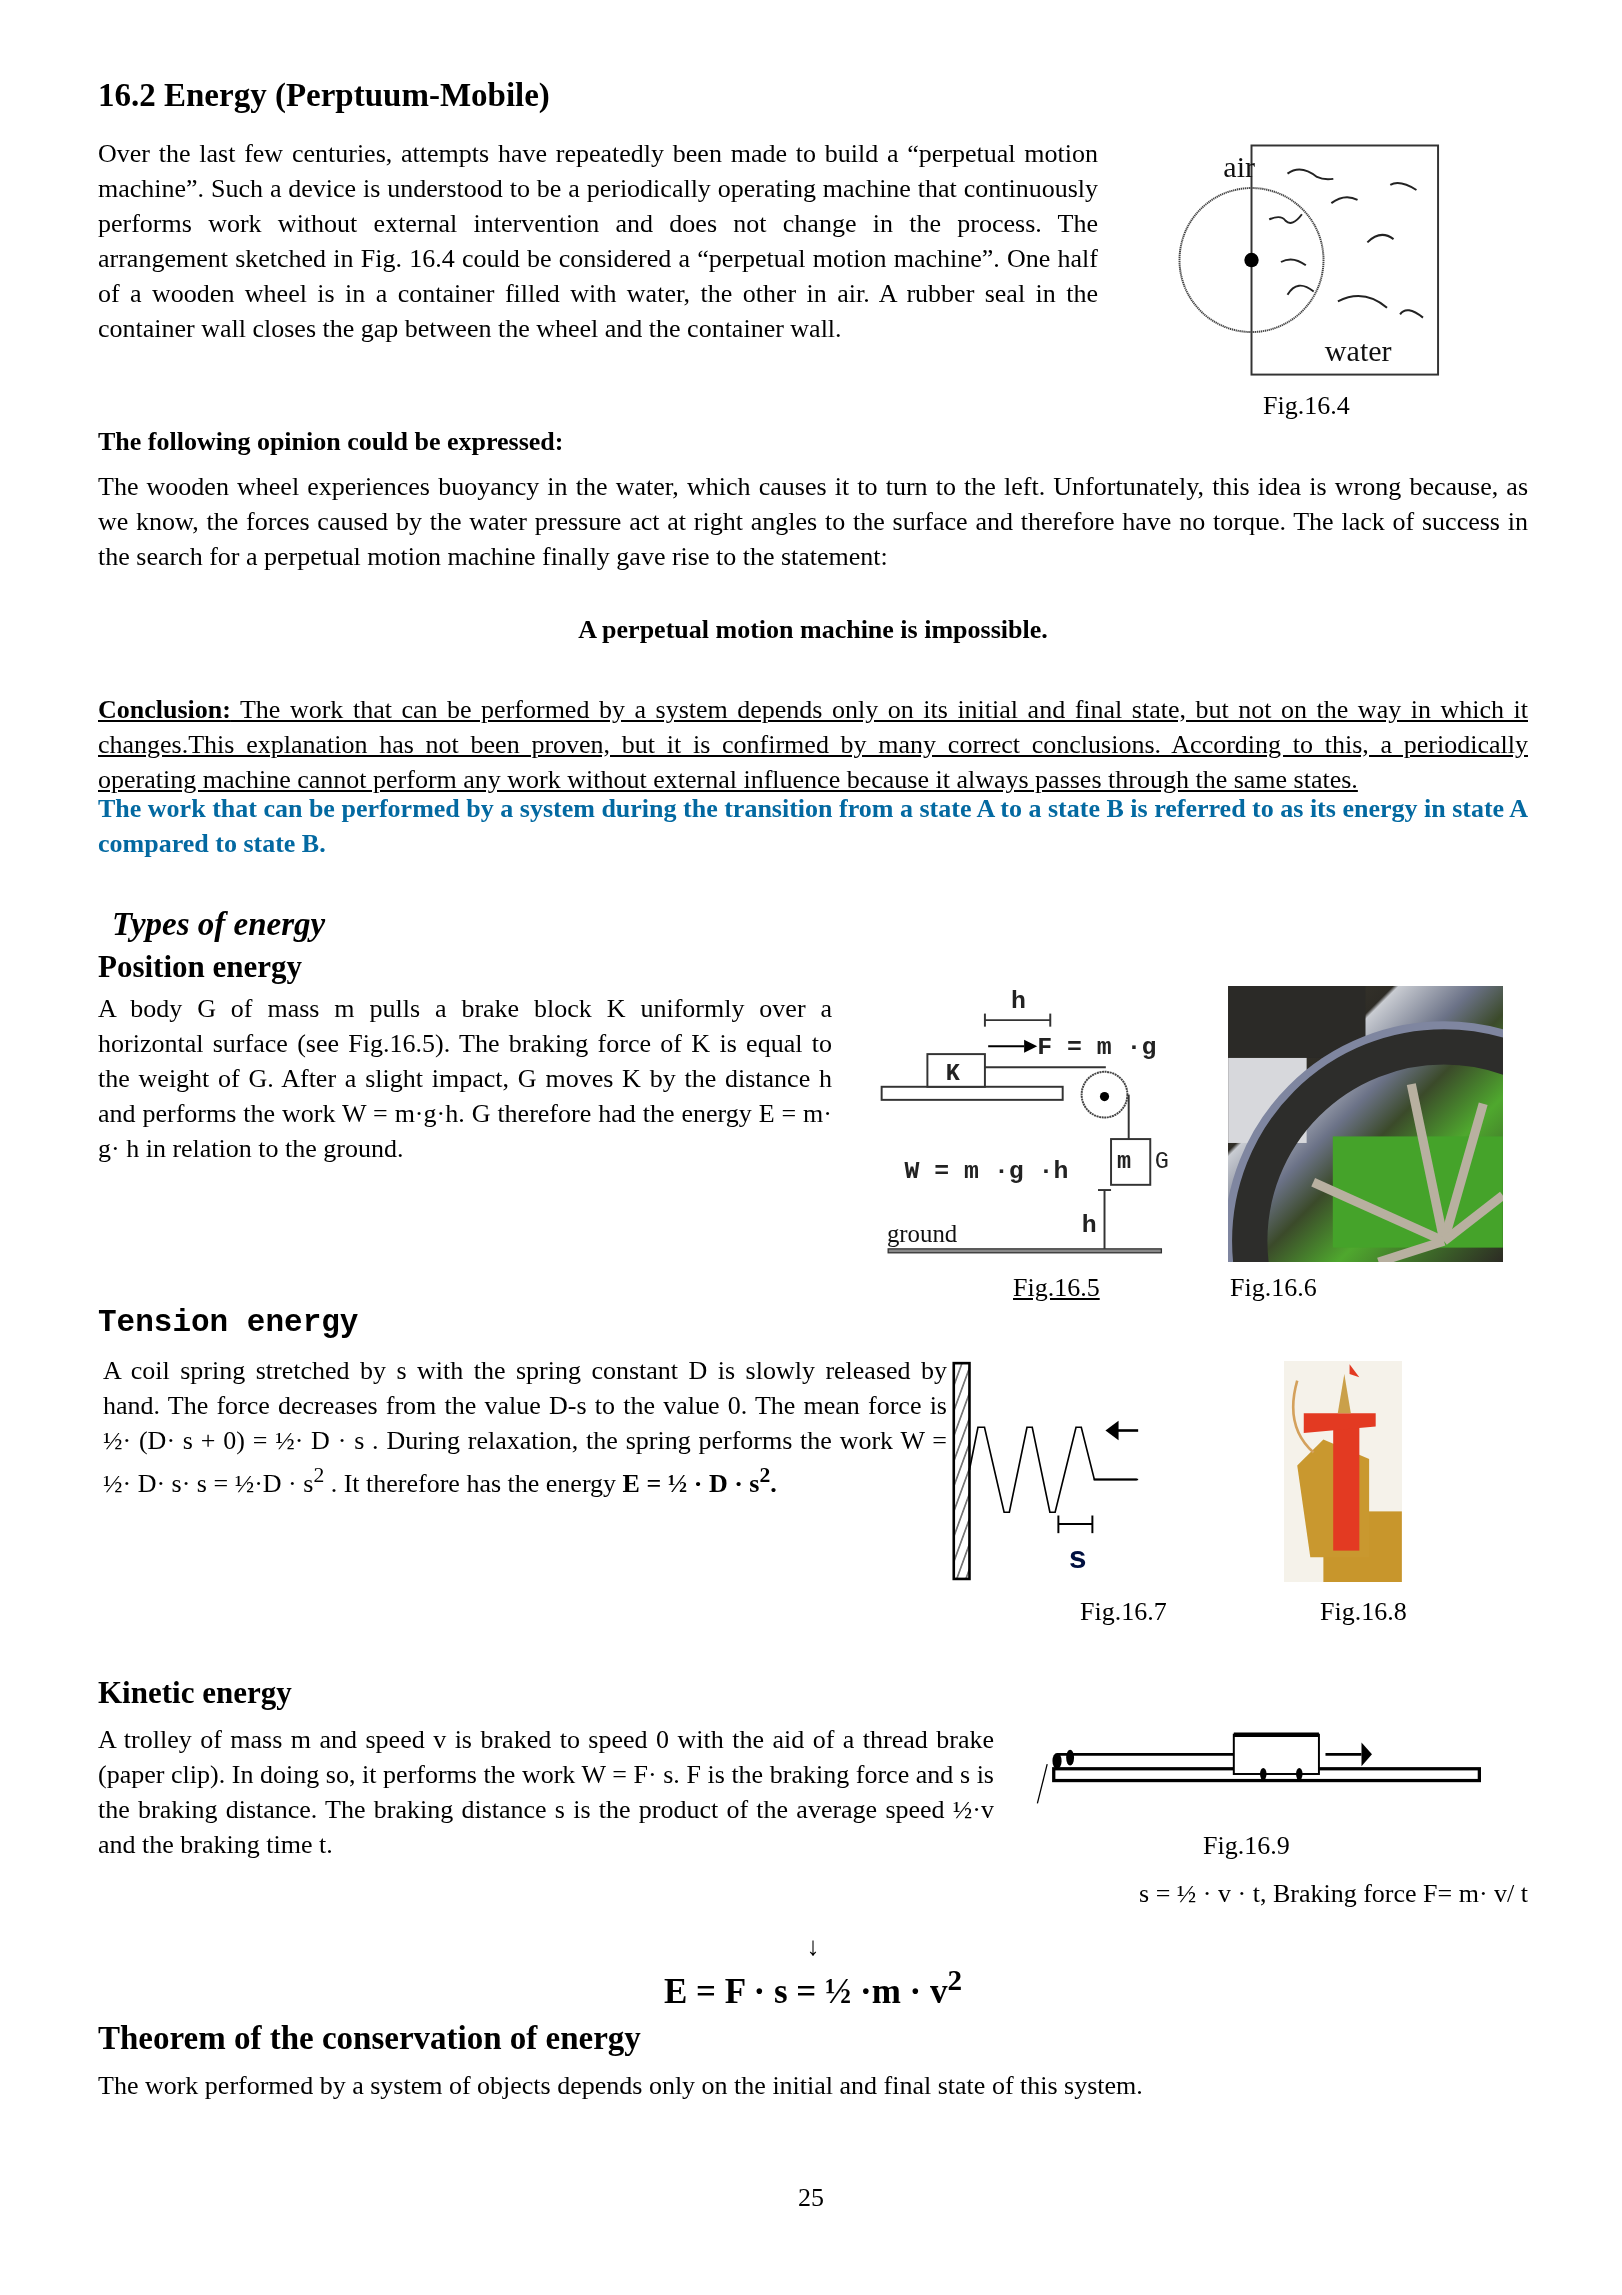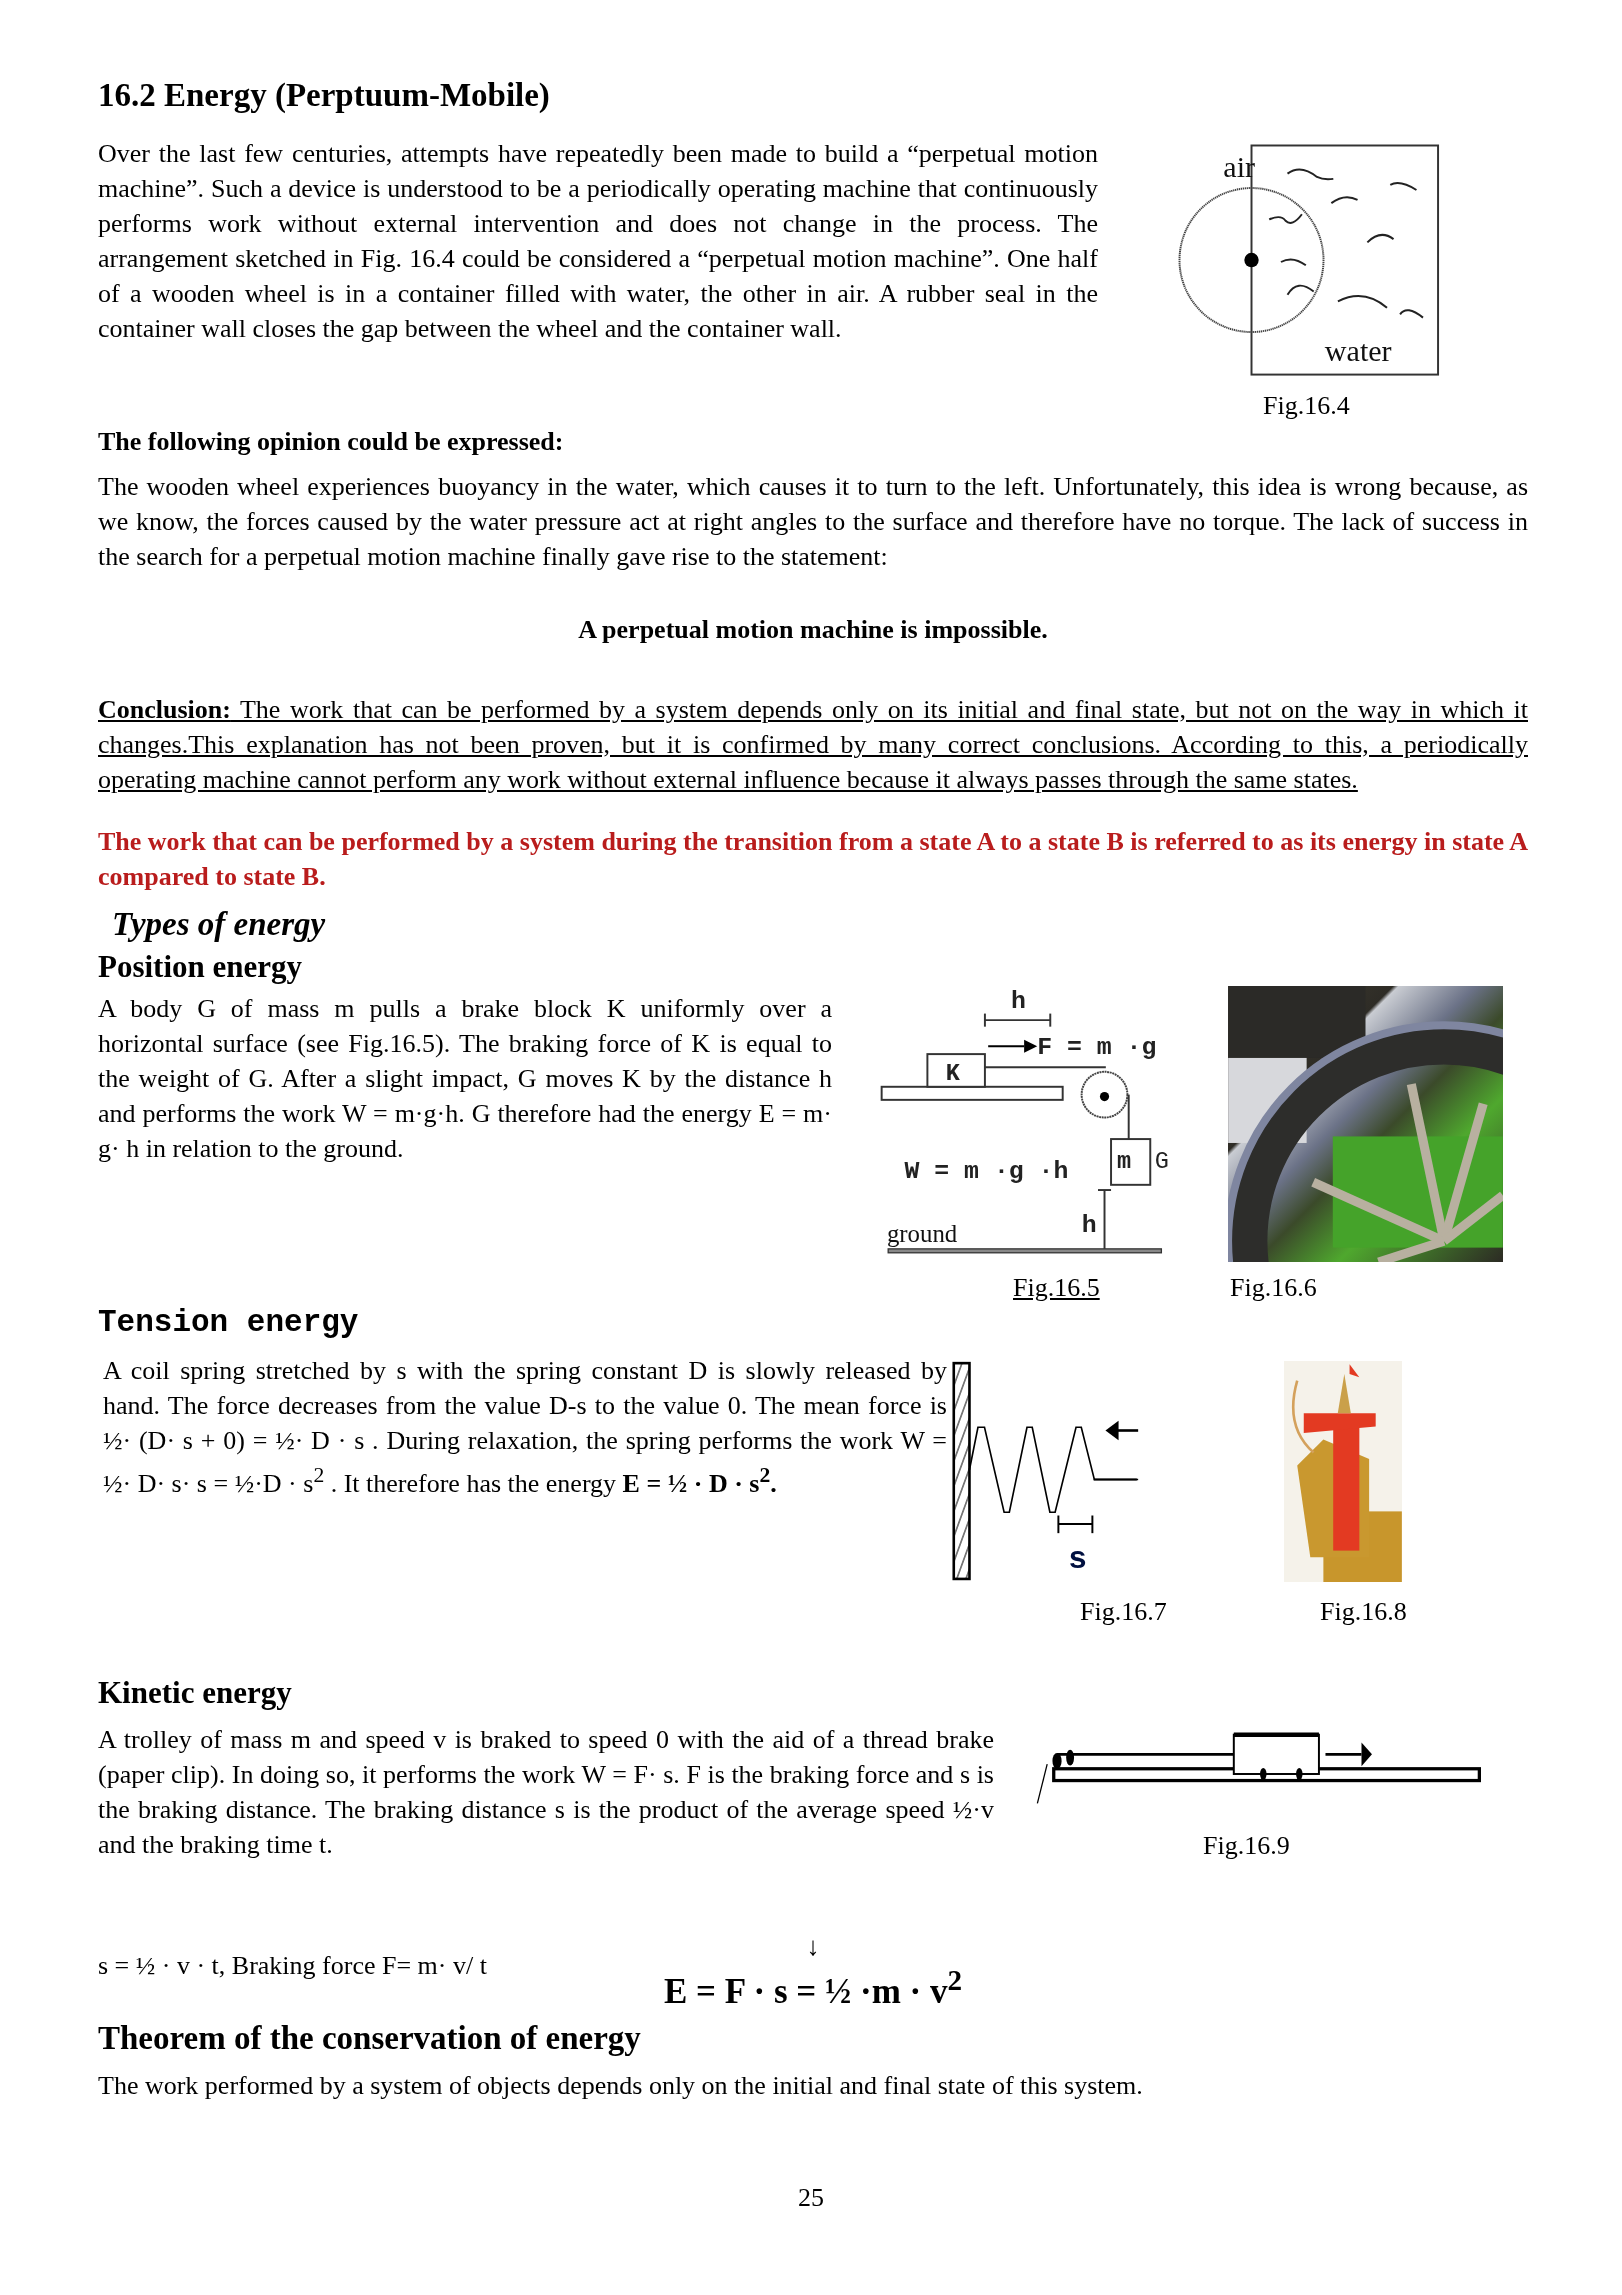--- a/index.html
+++ b/index.html
@@ -49,21 +49,21 @@
 <div class="abs bold-line" style="left:98px; top:427px;">The following opinion could be expressed:</div>
 
 <div class="abs body-text" style="left:98px; top:469px; width:1430px;">The wooden wheel experiences buoyancy in the water, which causes it to turn to the left. Unfortunately, this idea is wrong because, as we know, the forces caused by the water pressure act at right angles to the surface and therefore have no torque. The lack of success in the search for a perpetual motion machine finally gave rise to the statement:</div>
 
 <div class="abs bold-line center" style="left:98px; top:615px; width:1430px;">A perpetual motion machine is impossible.</div>
 
 <div class="abs body-text" style="left:98px; top:692px; width:1430px;text-decoration:underline;">
   <b>Conclusion:</b><span> The work that can be performed by a system depends only on its initial and final state, but not on the way in which it changes.This explanation has not been proven, but it is confirmed by many correct conclusions.  According to this, a periodically operating machine cannot perform any work without external influence because it always passes through the same states.</span>
 </div>
 
-<div class="abs red" style="left: 98px; top: 824px; width: 1430px; color: #b91c1c;">The work that can be performed by a system during the transition from a state A to a state B is referred to as its energy in state A compared to state B.</div>
+<div class="abs red" style="left: 98px; top: 791px; width: 1430px; color: #0369a1;">The work that can be performed by a system during the transition from a state A to a state B is referred to as its energy in state A compared to state B.</div>
 
 <h2 class="sec" style="left:112px; top:906px;font-style:italic;">Types of energy</h2>
 <h3 class="sub" style="left:98px; top:949px;">Position energy</h3>
 <div class="abs body-text" style="left:98px; top:991px; width:734px;">A body G of mass m pulls a brake block K uniformly over a horizontal surface (see Fig.16.5). The braking force of K is equal to the weight of G. After a slight impact, G moves K by the distance h and performs the work W = m·g·h. G therefore had the energy E = m· g· h in relation to the ground.</div>
 
 <div class="abs" style="left:864px; top:982px; width:366px; height:288px;">
   <svg width="366" height="288" viewBox="0 0 560 440">
 
     <line x1="185" y1="58" x2="285" y2="58" stroke="#333" stroke-width="3"></line>
     <line x1="185" y1="48" x2="185" y2="68" stroke="#333" stroke-width="3"></line>
@@ -170,21 +170,21 @@
     <ellipse cx="425" cy="70" rx="5" ry="9" fill="#000"></ellipse>
     <ellipse cx="55" cy="50" rx="7" ry="12" fill="#000"></ellipse>
     <ellipse cx="75" cy="45" rx="6" ry="12" fill="#000"></ellipse>
     <line x1="40" y1="55" x2="25" y2="115" stroke="#000" stroke-width="2"></line>
     <line x1="465" y1="40" x2="520" y2="40" stroke="#000" stroke-width="4"></line>
     <polygon points="520,22 536,40 520,58" fill="#000"></polygon>
   </svg>
 </div>
 <div class="abs caption" style="left:1203px; top:1831px;">Fig.16.9</div>
 
-<div class="abs body-text center" style="left:98px; top:1948px; width:1430px; text-align:left;">s = ½ · v · t,  Braking force F= m· v/ t</div>
+<div class="abs body-text center" style="left:98px; top:1876px; width:1430px; text-align:right;">s = ½ · v · t,  Braking force F= m· v/ t</div>
 <div class="abs center" style="left:98px; top:1932px; width:1430px; font-size:26px;">↓</div>
 <div class="abs center" style="left:98px; top:1964px; width:1430px; font-size:35px; font-weight:bold;">
   <span>E = F · s = ½ ·m · v</span><sup>2</sup>
 </div>
 
 <h2 class="sec" style="left:98px; top:2020px;">Theorem of the conservation of energy</h2>
 <div class="abs body-text" style="left:98px; top:2068px; width:1430px;">The work performed by a system of objects depends only on the initial and final state of this system.</div>
 
 <div class="abs center" style="left:0; top:2183px; width:1622px; font-size:26px;">25</div>
 

